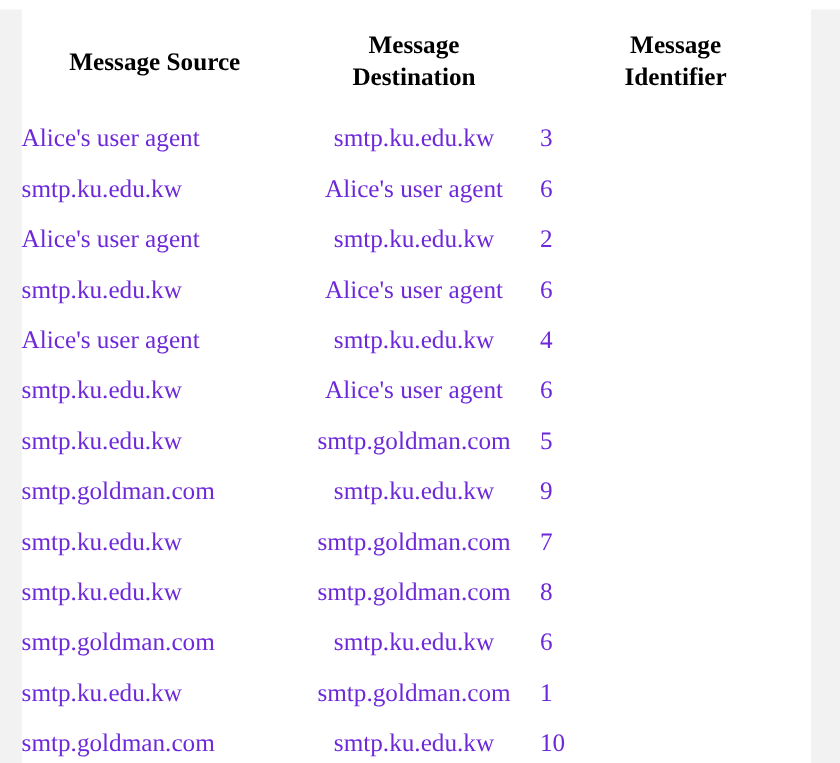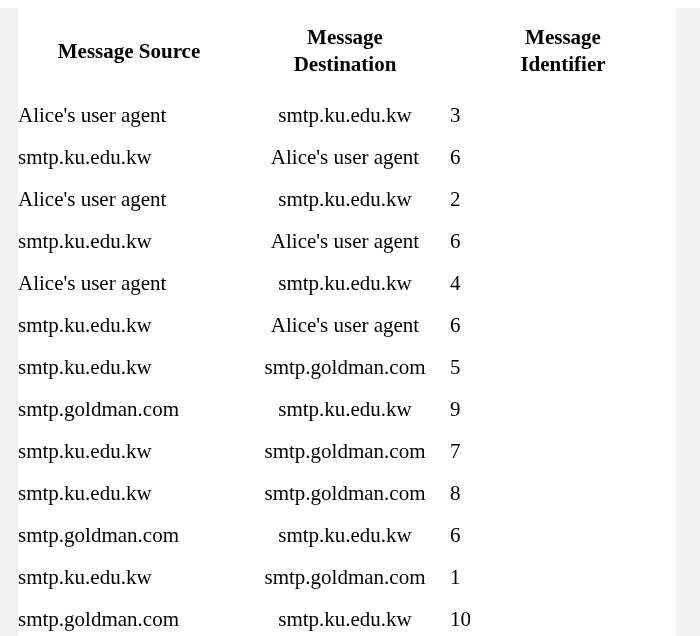--- a/index.html
+++ b/index.html
@@ -77,21 +77,21 @@
   th.col-dest     { text-align: center; width: 210px; }
   th.col-ident    { text-align: center; width: 226px; }
 
   table.msg-table tbody td {
     font-size: 21px;
     line-height: 1.0;
     height: 42px;
     padding: 0;
     vertical-align: middle;
     white-space: nowrap;
-    color: #000000;
+    color: #6d28d9;
   }
   td.cell-source { text-align: left;   padding-left: 10px; }
   td.cell-dest   { text-align: center; }
   td.cell-ident  { text-align: left;   padding-left: 32px; }
 </style>
 </head>
 <body>
 
 <div id="page">
 

